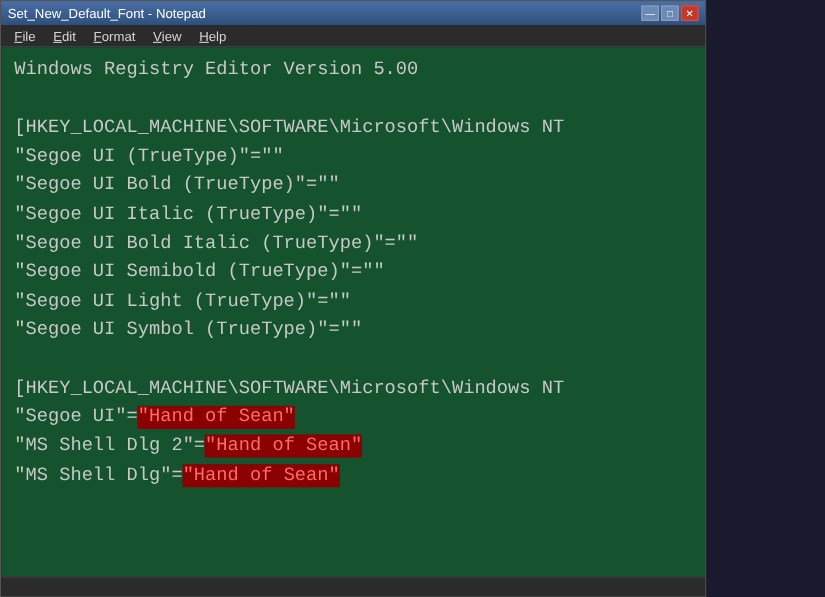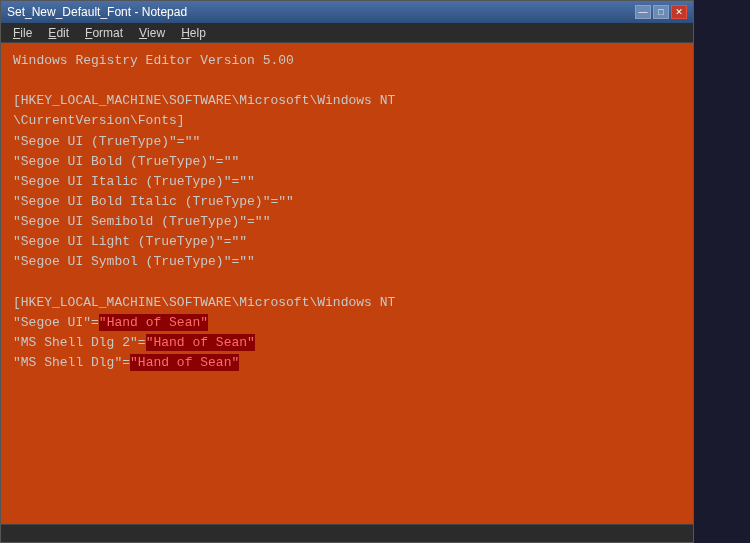--- a/index.html
+++ b/index.html
@@ -5,21 +5,21 @@
     * { margin: 0; padding: 0; box-sizing: border-box; }
     body {
       width: 750px;
       height: 543px;
       background: #1a1a2e;
       font-family: 'Courier New', Courier, monospace;
       overflow: hidden;
     }
 
     .window {
-      width: 694px;
+      width: 642px;
       height: 543px;
       background: #1c1c1c;
       border: 1px solid #555;
       display: flex;
       flex-direction: column;
     }
 
     .title-bar {
       background: linear-gradient(to bottom, #4a6fa5, #2d4f7c);
       height: 22px;
@@ -78,25 +78,25 @@
       cursor: pointer;
       height: 100%;
       display: flex;
       align-items: center;
     }
 
     .menu-item .underline { text-decoration: underline; }
 
     .editor {
       flex: 1;
-      background: #c2410c;
+      background: #14532d;
       padding: 8px 12px;
       overflow: hidden;
       color: #c8c8c8;
-      font-size: 13px;
+      font-size: 17px;
       font-family: 'Courier New', Courier, monospace;
       line-height: 1.55;
     }
 
     .line {
       white-space: pre;
       display: block;
     }
 
     .highlight {
@@ -135,21 +135,20 @@
     <div class="menu-item"><span class="underline">E</span>dit</div>
     <div class="menu-item"><span class="underline">F</span>ormat</div>
     <div class="menu-item"><span class="underline">V</span>iew</div>
     <div class="menu-item"><span class="underline">H</span>elp</div>
   </div>
 
   <div class="editor">
     <span class="line">Windows Registry Editor Version 5.00</span>
     <span class="empty-line"></span>
     <span class="line">[HKEY_LOCAL_MACHINE\SOFTWARE\Microsoft\Windows NT</span>
-    <span class="line">\CurrentVersion\Fonts]</span>
     <span class="line">"Segoe UI (TrueType)"=""</span>
     <span class="line">"Segoe UI Bold (TrueType)"=""</span>
     <span class="line">"Segoe UI Italic (TrueType)"=""</span>
     <span class="line">"Segoe UI Bold Italic (TrueType)"=""</span>
     <span class="line">"Segoe UI Semibold (TrueType)"=""</span>
     <span class="line">"Segoe UI Light (TrueType)"=""</span>
     <span class="line">"Segoe UI Symbol (TrueType)"=""</span>
     <span class="empty-line"></span>
     <span class="line">[HKEY_LOCAL_MACHINE\SOFTWARE\Microsoft\Windows NT</span>
     <span class="line">"Segoe UI"=<span class="highlight">"Hand of Sean"</span></span>

